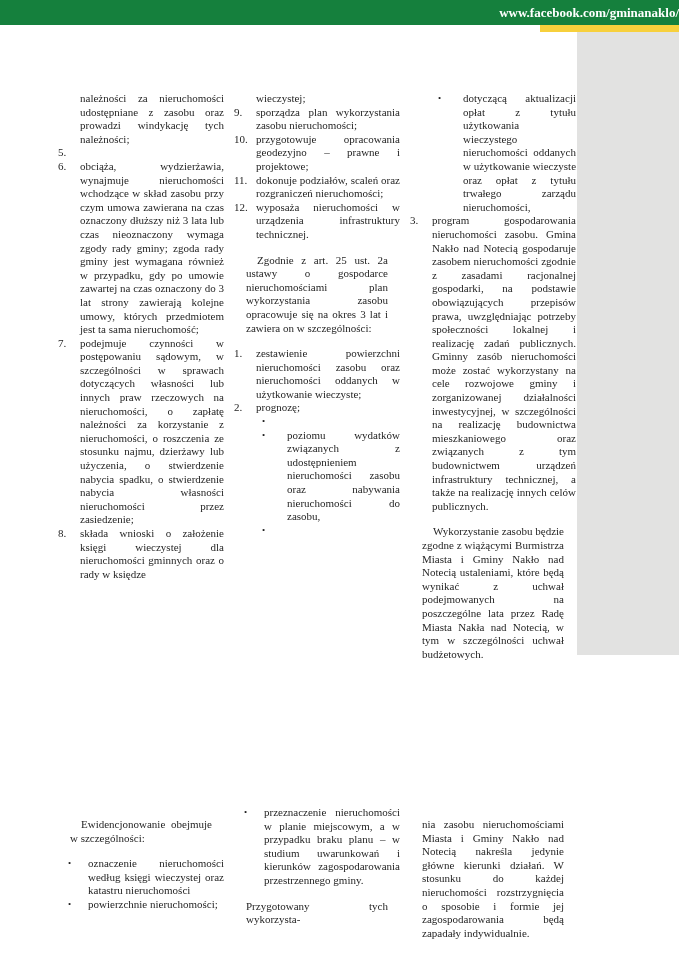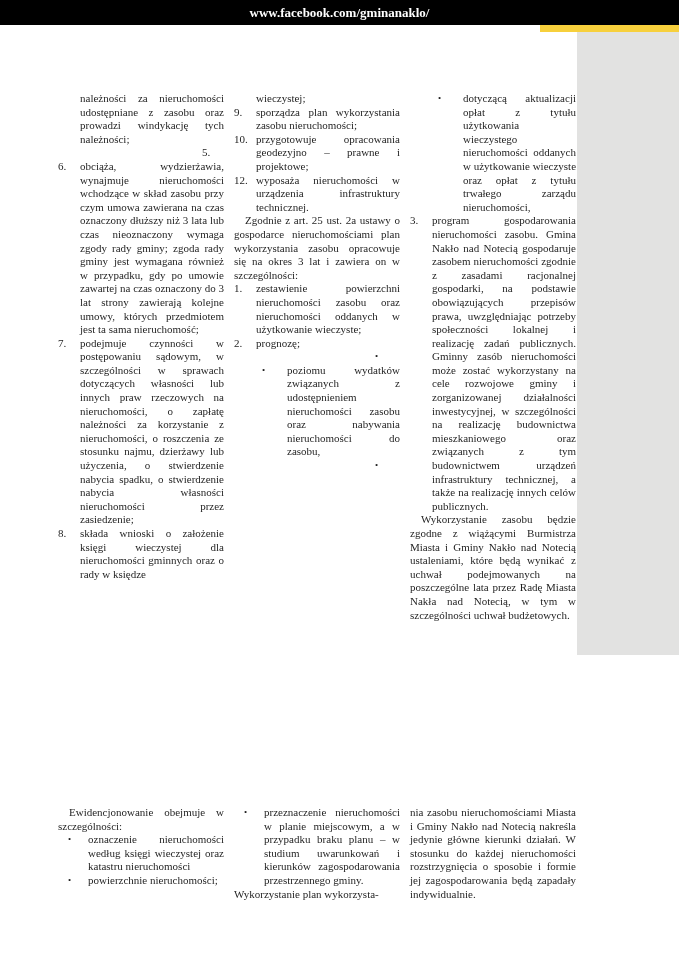--- a/index.html
+++ b/index.html
@@ -20,32 +20,32 @@
   .side-upper{left:577px;top:95;width:102px;height:655px;}
   .side-lower{left:577px;top:782;width:102px;height:153px;}
   
   .head-band{left:540px;top:750;width:139px;height:32px;}
   .section-heading{left:57px;top:751;width:480px;font-size:21px;font-weight:bold;letter-spacing:.2px;}
   
   .cols{display:flex;gap:10px;}
   .cols-top{left:58px;top:92px;width:518px;}
   .cols-bottom{left:58px;top:806px;width:518px;}
   .col{width:166px;flex:none;font-size:11px;line-height:13.6px;}
-  .li{display:flex;justify-content:flex-end;}
+  .li{display:flex;}
   .li .num{width:22px;flex:none;}
   .li .txt{flex:1;text-align:justify;}
   .li.sub{padding-left:28px;}
   .li.sub .mark{width:25px;flex:none;font-size:9px;line-height:13.6px;}
   .li.b1{padding-left:10px;}
   .li.b1 .mark{width:20px;flex:none;font-size:9px;line-height:13.6px;}
-  .para{margin:0;text-align:justify;text-indent:11px;}
+  .para{margin:12px;text-align:justify;text-indent:11px;}
   .para.noind{text-indent:0;}
   
-  .footer-bar{left:0;top:935;width:679px;height:25px;background:#000000;color:#ffffff;
-    text-align:center;font-size:13px;font-weight:bold;line-height:25px;}
+  .footer-bar{left:0;top:935;width:679px;height:25px;background:#15803d;color:#ffffff;
+    text-align:right;font-size:13px;font-weight:bold;line-height:25px;}
 </style>
 </head>
 <body>
 
 <div class="abs blue-bar" style="background:#1a4b9d"></div>
 <div class="abs ysg1" style="background:#f7d03c"></div>
 <div class="abs ysg2" style="background:#f7d03c"></div>
 <div class="abs ysg3" style="background:#f7d03c"></div>
 <div class="abs report-title">Raport o stanie Gminy Nakło nad Notecią</div>
 <div class="abs page-number">Strona 61</div>
@@ -81,20 +81,24 @@
       <span class="num"></span>
       <span class="txt">wieczystej;</span>
     </div>
     <div class="li">
       <span class="num">9.</span>
       <span class="txt">sporządza plan wykorzystania zasobu nieruchomości;</span>
     </div>
     <div class="li">
       <span class="num">10.</span>
       <span class="txt">przygotowuje opracowania geodezyjno – prawne i projektowe;</span>
+    </div>
+    <div class="li">
+      <span class="num">11.</span>
+      <span class="txt">dokonuje podziałów, scaleń oraz rozgraniczeń nieruchomości;</span>
     </div>
     <div class="li">
       <span class="num">12.</span>
       <span class="txt">wyposaża nieruchomości w urządzenia infrastruktury technicznej.</span>
     </div>
     <p class="para">Zgodnie z art. 25 ust. 2a ustawy o gospodarce nieruchomościami plan wykorzystania zasobu opracowuje się na okres 3 lat i zawiera on w szczególności:</p>
     <div class="li">
       <span class="num">1.</span>
       <span class="txt">zestawienie powierzchni nieruchomości zasobu oraz nieruchomości oddanych w użytkowanie wieczyste;</span>
     </div>
@@ -140,21 +144,21 @@
     <div class="li b1">
       <span class="mark">•</span>
       <span class="txt">powierzchnie nieruchomości;</span>
     </div>
   </div>
   <div class="col">
     <div class="li b1">
       <span class="mark">•</span>
       <span class="txt">przeznaczenie nieruchomości w planie miejscowym, a w przypadku braku planu – w studium uwarunkowań i kierunków zagospodarowania przestrzennego gminy.</span>
     </div>
-    <p class="para noind">Wykorzystanie plan wykorzysta-</p>
+    <p class="para noind">Przygotowany tych wykorzysta-</p>
   </div>
   <div class="col">
     <p class="para noind">nia zasobu nieruchomościami Miasta i Gminy Nakło nad Notecią nakreśla jedynie główne kierunki działań. W stosunku do każdej nieruchomości rozstrzygnięcia o sposobie i formie jej zagospodarowania będą zapadały indywidualnie.</p>
   </div>
 </div>
 
 <div class="abs footer-bar">
   <span>www.facebook.com/gminanaklo/</span>
 </div>
 

